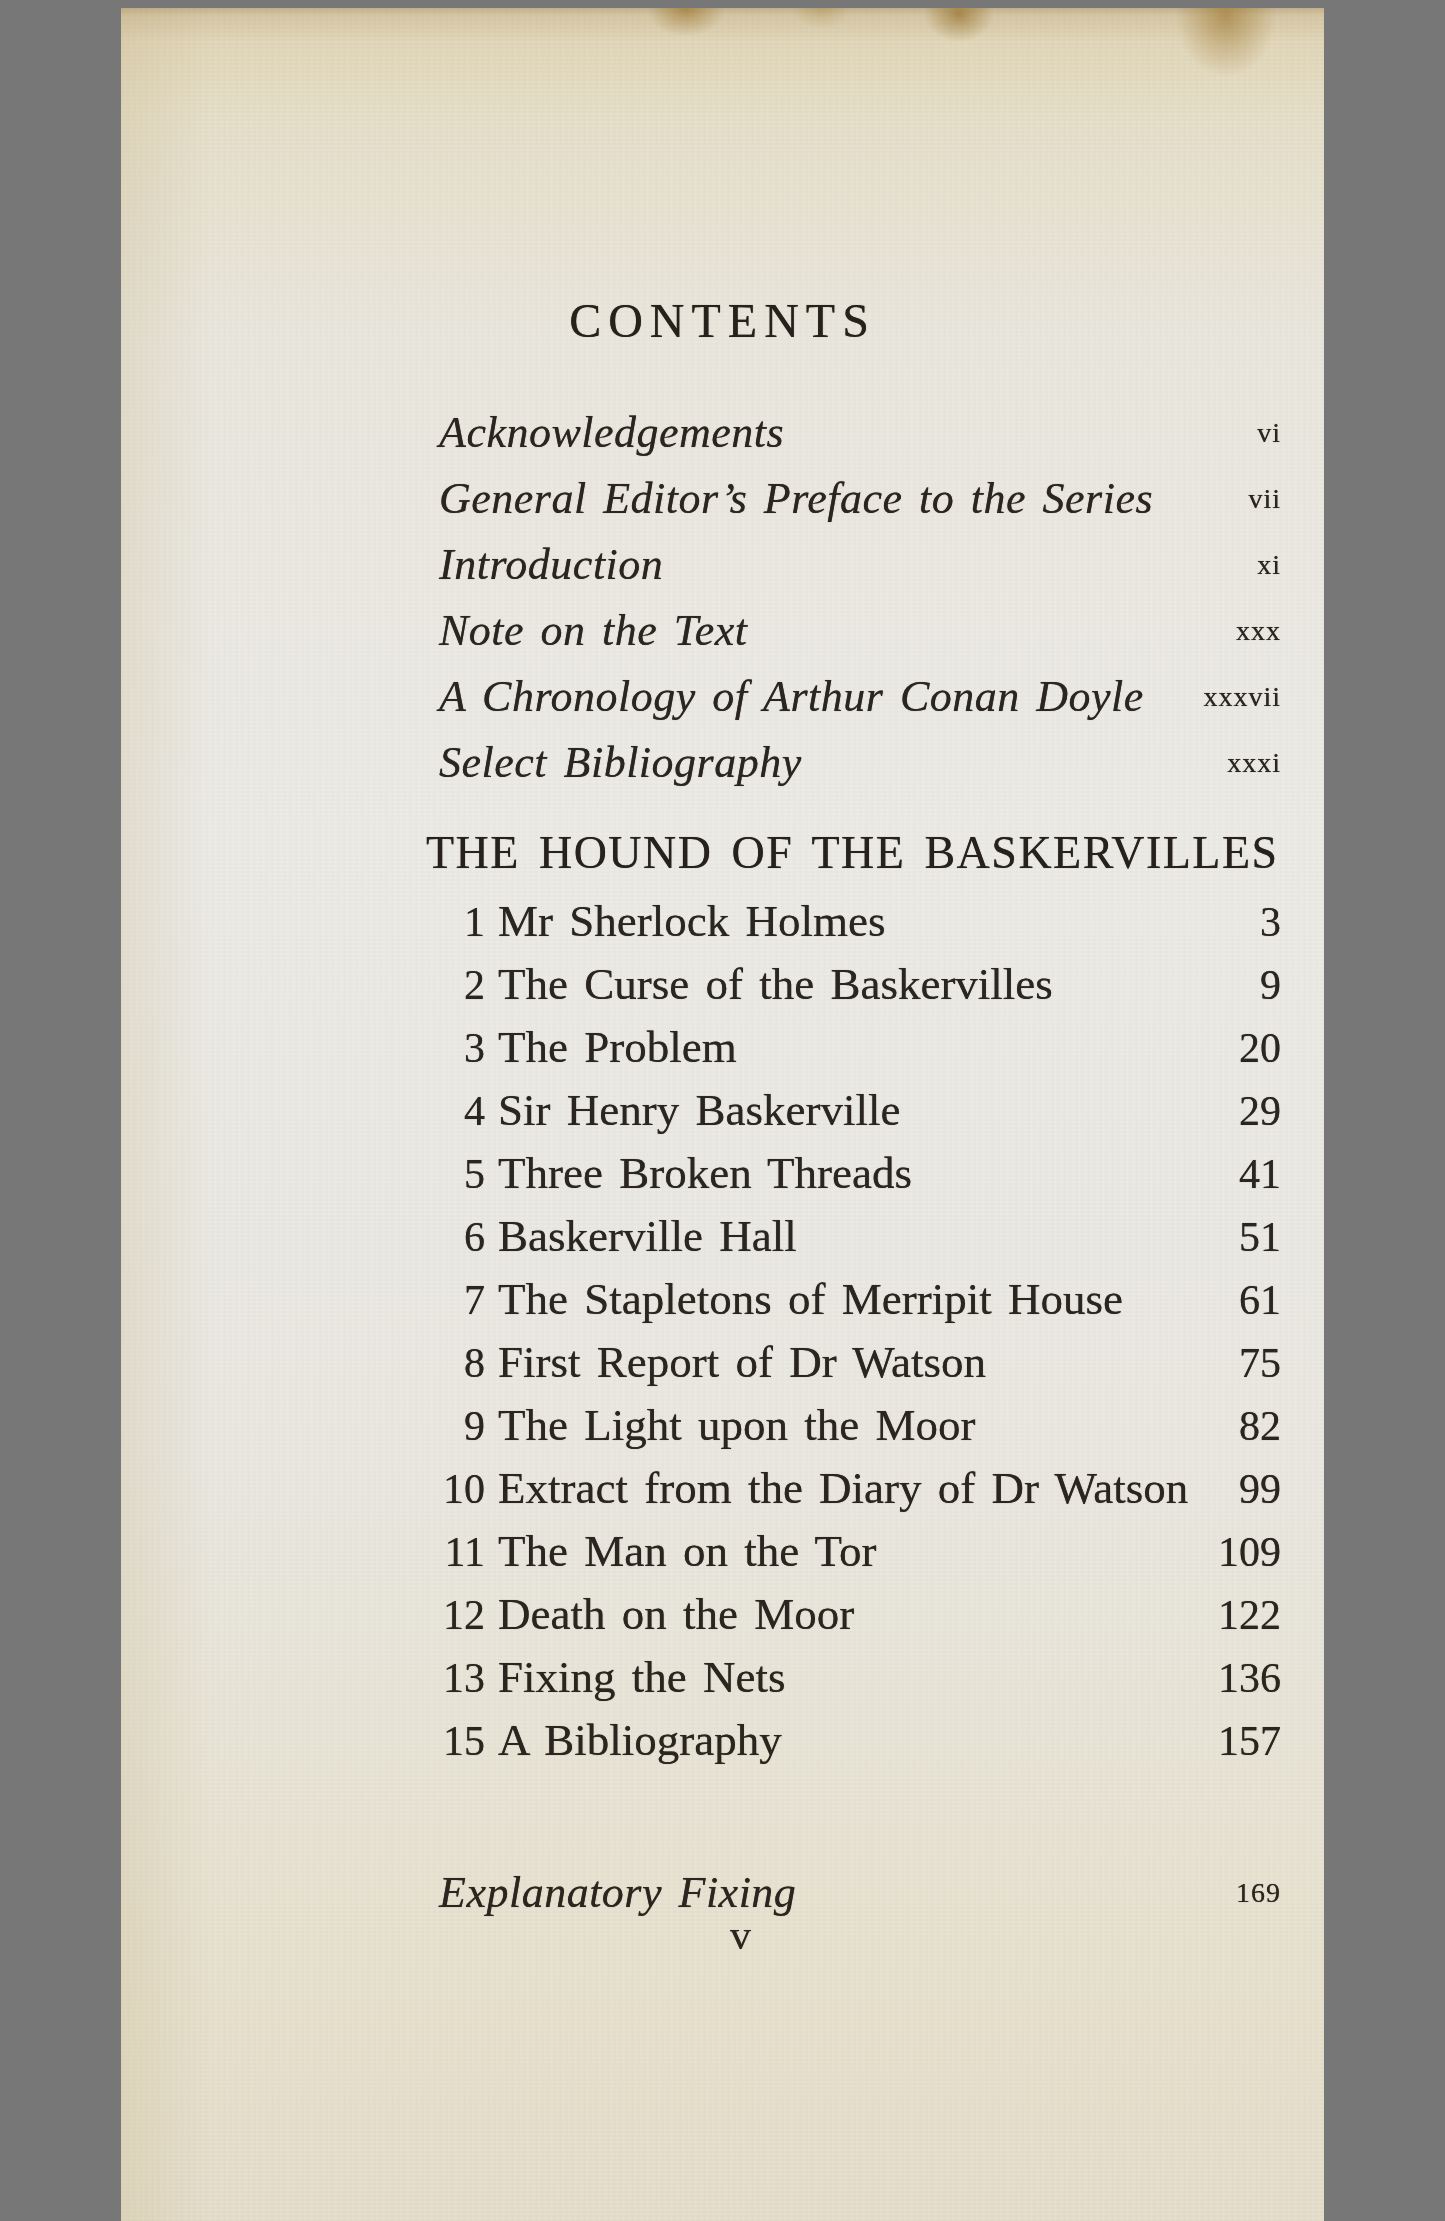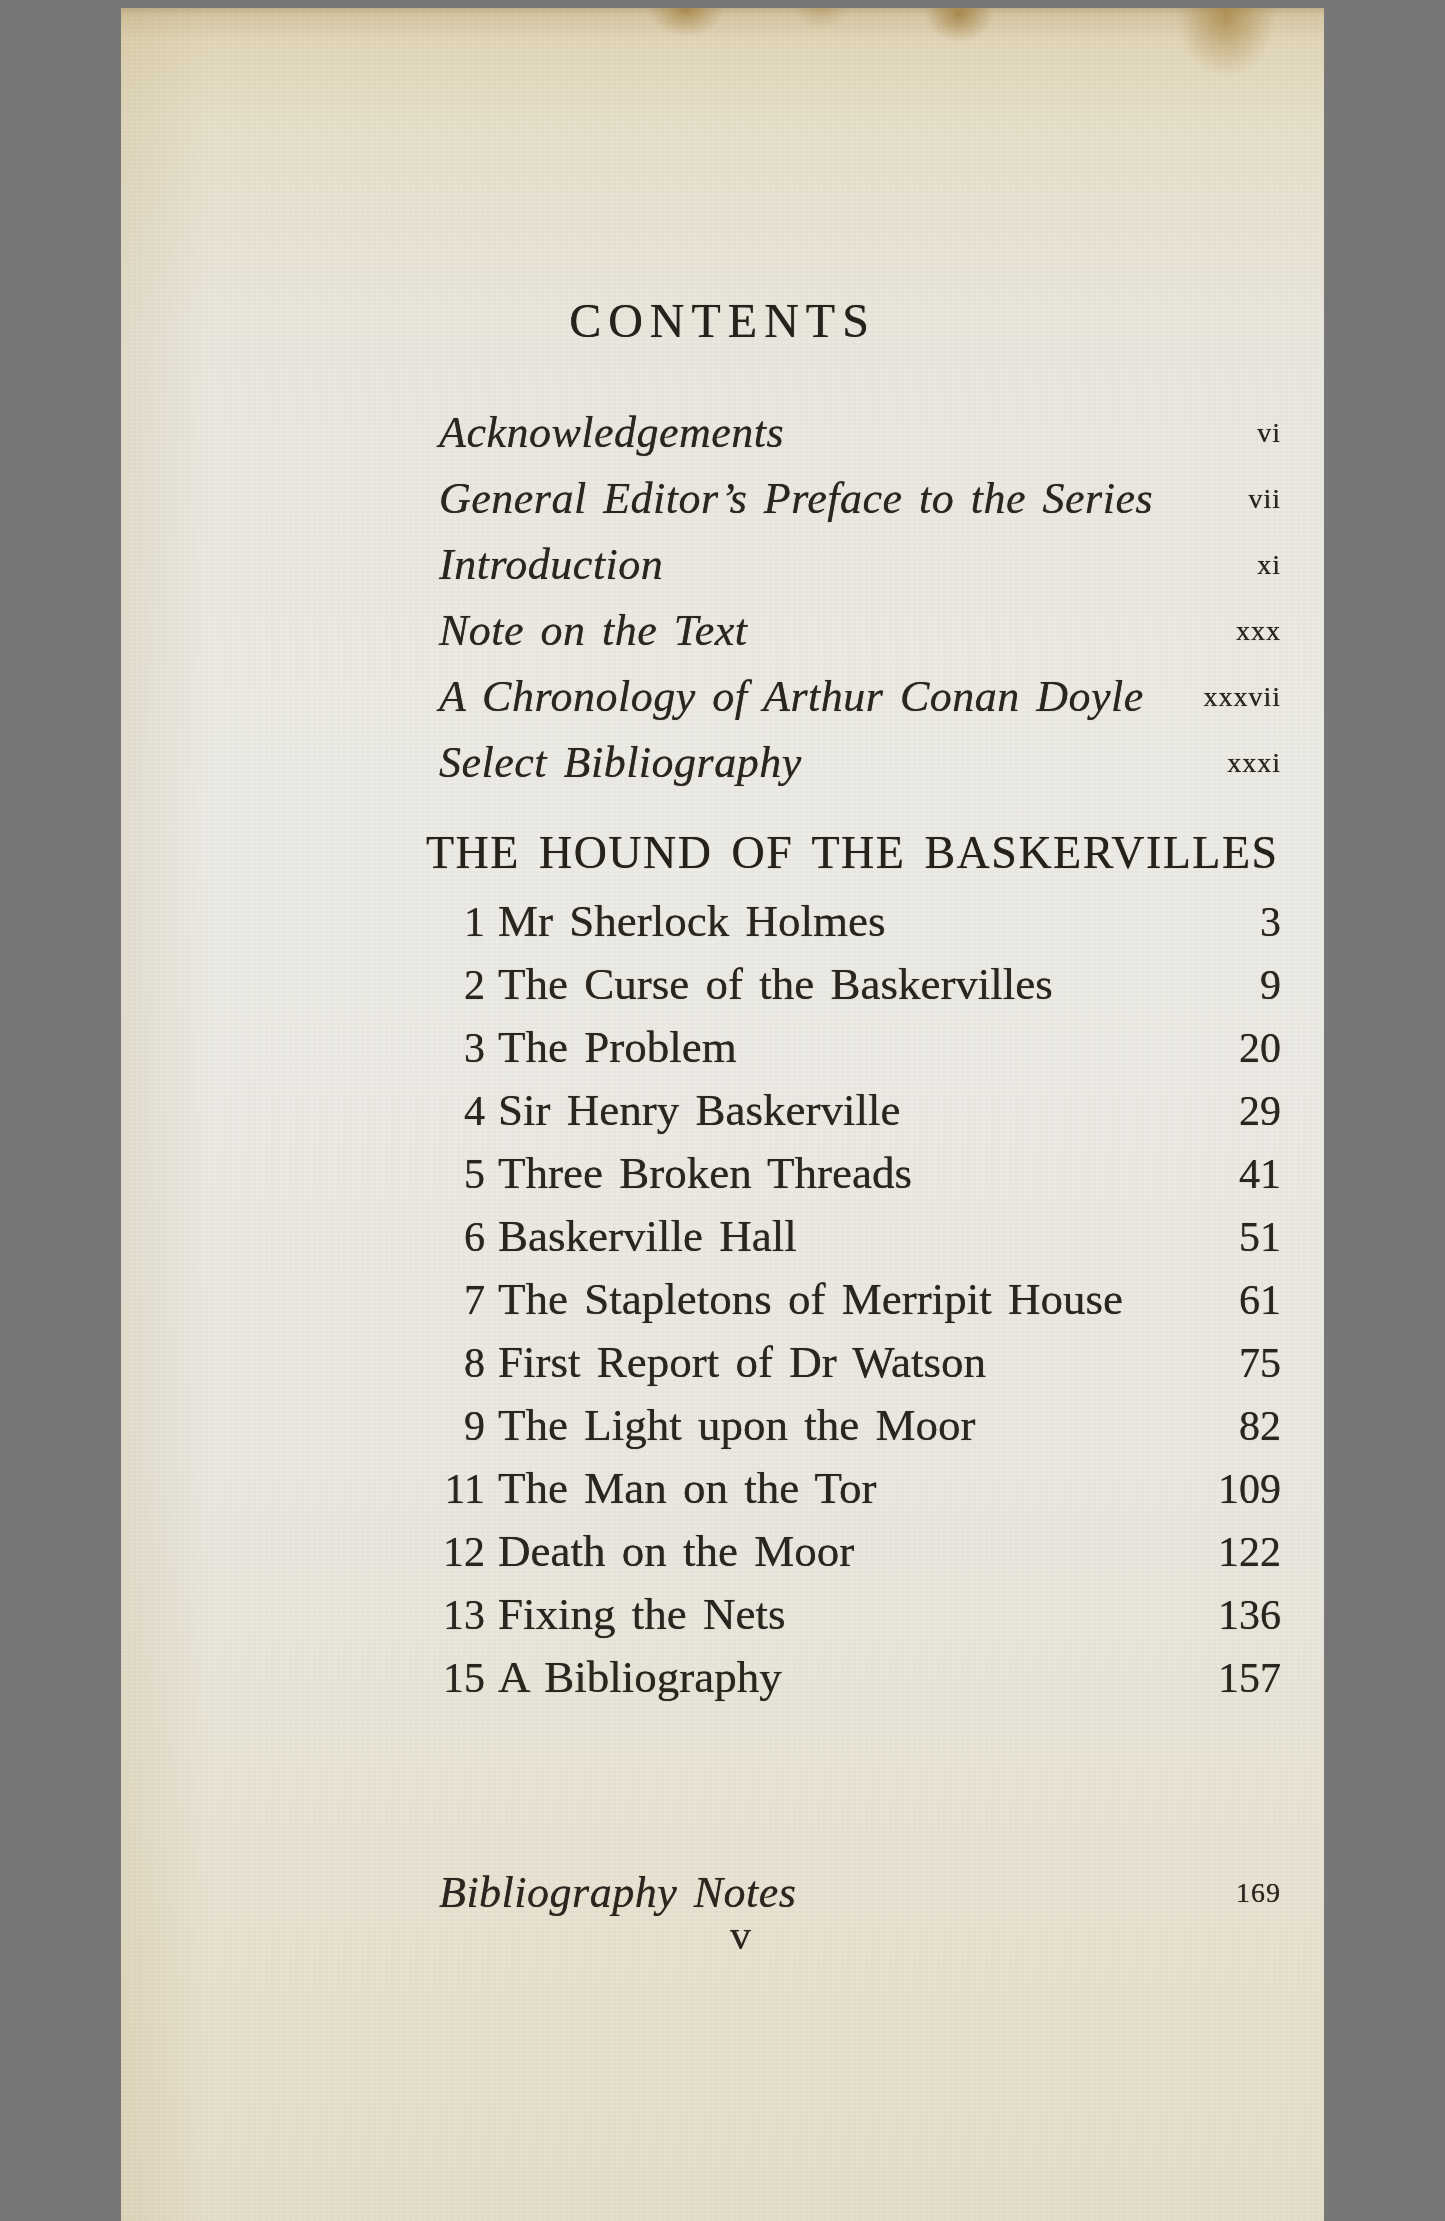--- a/index.html
+++ b/index.html
@@ -155,20 +155,25 @@
       <span class="ch-num ink">8</span>
       <span class="ch-title ink">First Report of Dr Watson</span>
       <span class="ch-page ink">75</span>
     </div>
     <div class="ch-row">
       <span class="ch-num ink">9</span>
       <span class="ch-title ink">The Light upon the Moor</span>
       <span class="ch-page ink">82</span>
     </div>
     <div class="ch-row">
+      <span class="ch-num ink">10</span>
+      <span class="ch-title ink">Extract from the Diary of Dr Watson</span>
+      <span class="ch-page ink">99</span>
+    </div>
+    <div class="ch-row">
       <span class="ch-num ink">11</span>
       <span class="ch-title ink">The Man on the Tor</span>
       <span class="ch-page ink">109</span>
     </div>
     <div class="ch-row">
       <span class="ch-num ink">12</span>
       <span class="ch-title ink">Death on the Moor</span>
       <span class="ch-page ink">122</span>
     </div>
     <div class="ch-row">
@@ -178,21 +183,21 @@
     </div>
     <div class="ch-row">
       <span class="ch-num ink">15</span>
       <span class="ch-title ink">A Bibliography</span>
       <span class="ch-page ink">157</span>
     </div>
   </div>
 
   <div class="col back-matter">
     <div class="fm-row">
-      <span class="fm-label ink">Bibliography Notes</span>
+      <span class="fm-label ink">Explanatory Fixing</span>
       <span class="fm-fill"></span>
       <span class="fm-page ink">169</span>
     </div>
   </div>
 
   <div class="folio ink">v</div>
 
 </div>
 
 </body></html>

